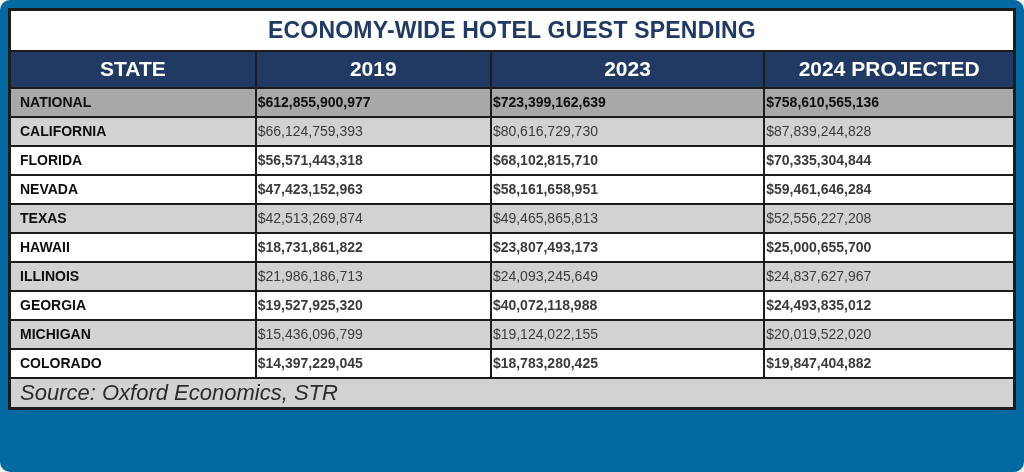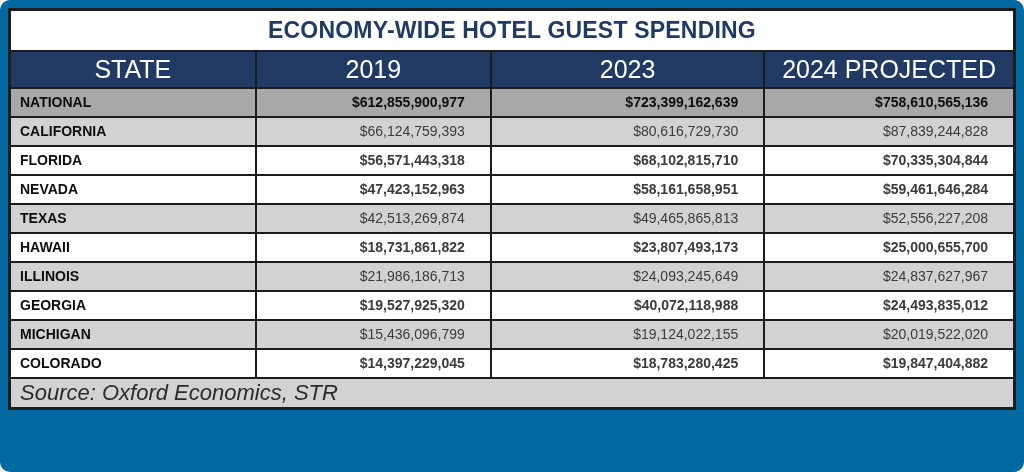--- a/index.html
+++ b/index.html
@@ -42,37 +42,37 @@
     font-size: 23px;
     text-align: center;
     height: 41px;
     letter-spacing: 0.2px;
   }
 
   
   .head-row th {
     background: #213a63;
     color: #ffffff;
-    font-weight: normal;
-    font-size: 25px;
+    font-weight: bold;
+    font-size: 21px;
     text-align: center;
     height: 37px;
   }
 
   
   .data-row td { height: 29px; font-size: 14px; }
   .data-row td.state {
     text-align: left;
     padding-left: 9px;
     font-weight: bold;
     color: #0d0d0d;
   }
   .data-row td.val {
-    text-align: right;
-    padding-right: 25px;
+    text-align: left;
+    padding-right: 8px;
     color: #3b3b3b;
   }
   .row-national td { background: #a8a8a8; }
   .row-national td.val { font-weight: bold; color: #0d0d0d; }
   .row-gray td  { background: #d2d2d2; }
   .row-white td { background: #ffffff; font-weight: bold; }
 
   
   .source-row td {
     background: #d2d2d2;

